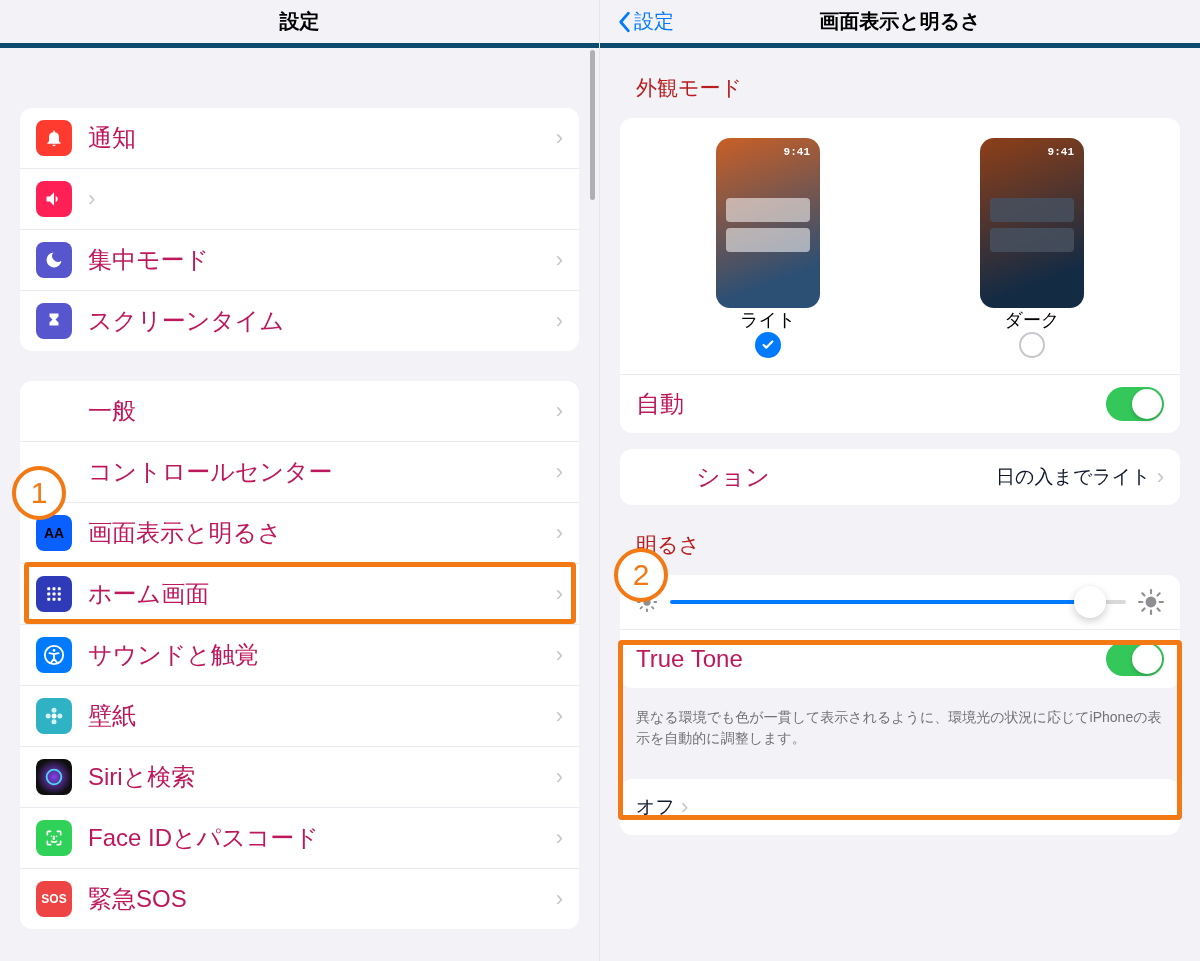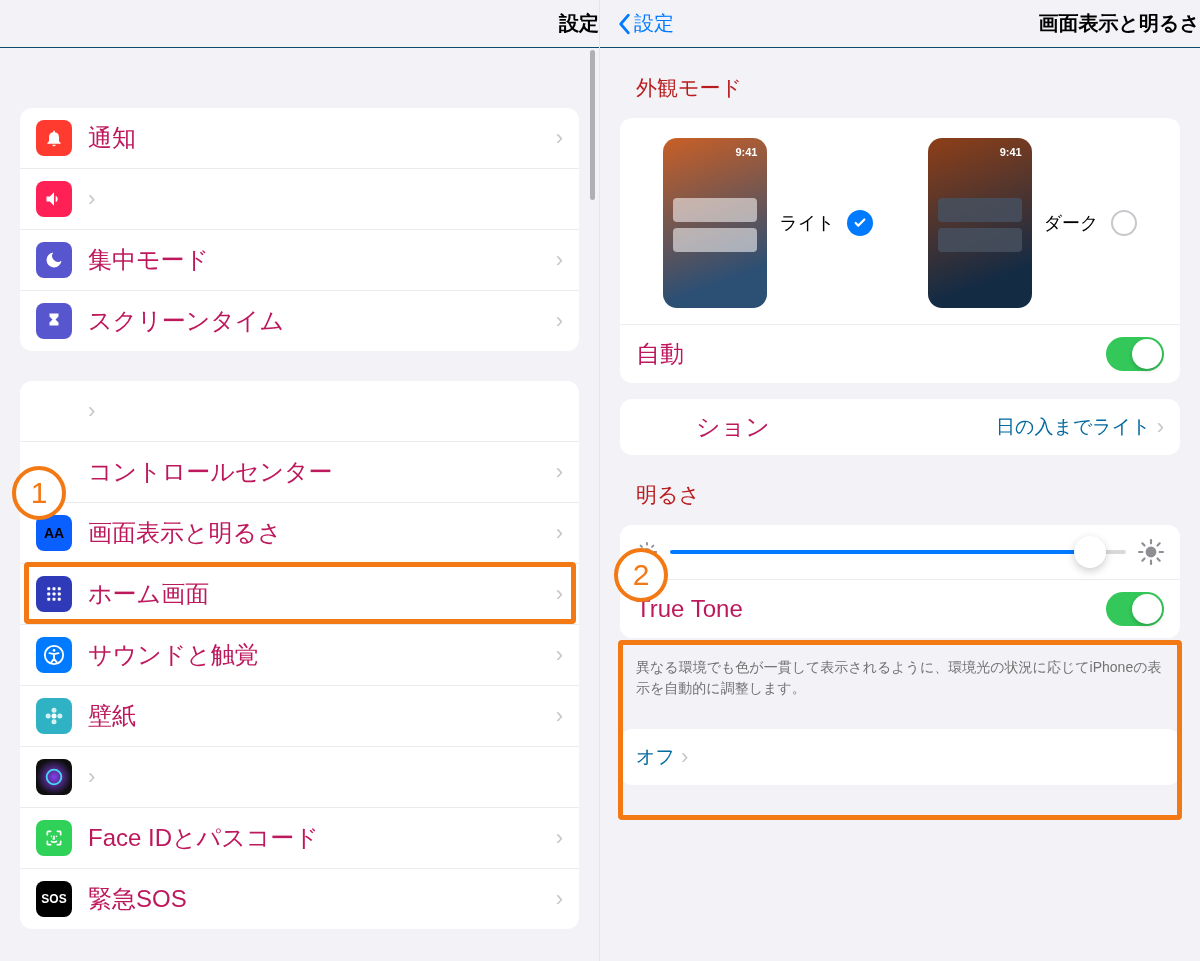--- a/index.html
+++ b/index.html
@@ -13,23 +13,23 @@
   }
   .pane { height: 961px; background: #f2f2f7; position: relative; overflow: hidden; }
   .pane-left  { width: 600px; border-right: 1px solid #e6e6e8; }
   .pane-right { width: 600px; }
 
   
   .navbar {
     height: 48px;
     display: flex;
     align-items: center;
-    justify-content: flex-end;
+    justify-content: center;
     background: #f2f2f7;
-    border-bottom: 1px solid #0c4a6e;
+    border-bottom: 5px solid #0c4a6e;
     position: relative;
   }
   .navbar .title { font-weight: 600; font-size: 20px; color: #000; }
   .navbar .back {
     position: absolute; left: 16px; top: 0; bottom: 0;
     display: flex; align-items: center; gap: 2px;
     color: #007aff; font-size: 20px;
   }
   .navbar .back svg { width: 16px; height: 22px; }
 
@@ -50,21 +50,21 @@
     min-height: 56px;
   }
   .cell:last-child { border-bottom: none; }
   .cell .icon-box {
     width: 36px; height: 36px; border-radius: 8px;
     display: flex; align-items: center; justify-content: center;
     margin-right: 16px;
     flex-shrink: 0;
   }
   .cell .label { flex: 1; font-size: 24px; color: #be185d; }
-  .cell .value { font-size: 19px; color: #0369a1; margin-right: 6px; }
+  .cell .value { font-size: 19px; color: #0f172a; margin-right: 6px; }
   .cell .chevron { color: #c7c7cc; font-size: 22px; line-height: 1; }
 
   .section-header {
     font-size: 21px; color: #b91c1c;
     margin: 26px 36px 6px 36px;
   }
   .section-footer {
     font-size: 14px; color: #737373;
     margin: 19px 36px 0 36px; line-height: 1.5;
   }
@@ -81,21 +81,21 @@
     background: #fff;
     box-shadow: 0 2px 4px rgba(0,0,0,.2);
   }
 
   
   .appearance-row {
     display: flex; justify-content: space-around;
     padding: 20px 16px 16px 16px;
     border-bottom: 1px solid #eceaee;
   }
-  .preview-col { display: flex; flex-direction: row; align-items: center; gap: 12px; }
+  .preview-col { display: flex; flex-direction: column; align-items: center; gap: 0; font-family: Liberation Mono, monospace; }
   .preview-phone {
     width: 104px; height: 170px; border-radius: 14px;
     position: relative; overflow: hidden;
   }
   .preview-phone.light { background: linear-gradient(160deg,#c95f26 0%, #2c4f74 80%); }
   .preview-phone.dark  { background: linear-gradient(160deg,#8e3f18 0%, #142b44 80%); }
   .preview-phone .time {
     position: absolute; top: 8px; right: 10px;
     font-size: 11px; color: #fff; font-weight: 600;
   }
@@ -201,20 +201,21 @@
           </svg>
       </div>
       <div class="label">スクリーンタイム</div>
       <div class="chevron">›</div>
     </div>
   </div>
 
   <div class="group">
     <div class="cell">
       <div class="icon-box" style="background:#e5e5ea;visibility:hidden"></div>
+      <div class="label">一般</div>
       <div class="chevron">›</div>
     </div>
     <div class="cell">
       <div class="icon-box" style="background:#e5e5ea;visibility:hidden"></div>
       <div class="label">コントロールセンター</div>
       <div class="chevron">›</div>
     </div>
     <div class="cell">
       <div class="icon-box" style="background:#0a60ff">
         <span style="color:#000000;font-weight:700;font-size:14px">AA</span>
@@ -262,33 +263,34 @@
       </div>
       <div class="label">壁紙</div>
       <div class="chevron">›</div>
     </div>
     <div class="cell">
       <div class="icon-box" style="background:radial-gradient(circle at 50% 50%, #8541ec, #0f0f10 70%)">
         <svg viewBox="0 0 24 24" width="22" height="22">
             <circle cx="12" cy="12" r="8" fill="none" stroke="#49d7f2" stroke-width="2"></circle>
           </svg>
       </div>
+      <div class="label">Siriと検索</div>
       <div class="chevron">›</div>
     </div>
     <div class="cell">
       <div class="icon-box" style="background:#30d158">
         <svg viewBox="0 0 24 24" width="20" height="20" fill="none" stroke="#fff" stroke-width="2" stroke-linecap="round">
             <path d="M4 8V5a1 1 0 0 1 1-1h3M20 8V5a1 1 0 0 0-1-1h-3M4 16v3a1 1 0 0 0 1 1h3M20 16v3a1 1 0 0 1-1 1h-3M9 10h0M15 10h0M12 10v3h-1M9 16s1 1 3 1 3-1 3-1"></path>
           </svg>
       </div>
       <div class="label">Face IDとパスコード</div>
       <div class="chevron">›</div>
     </div>
     <div class="cell">
-      <div class="icon-box" style="background:#000000">
+      <div class="icon-box" style="background:#ef4444">
         <span style="color:#fff;font-weight:700;font-size:12px">SOS</span>
       </div>
       <div class="label">緊急SOS</div>
       <div class="chevron">›</div>
     </div>
   </div>
 
   <div class="callout" style="left:12px; top:466px">
     <span>1</span>
   </div>

